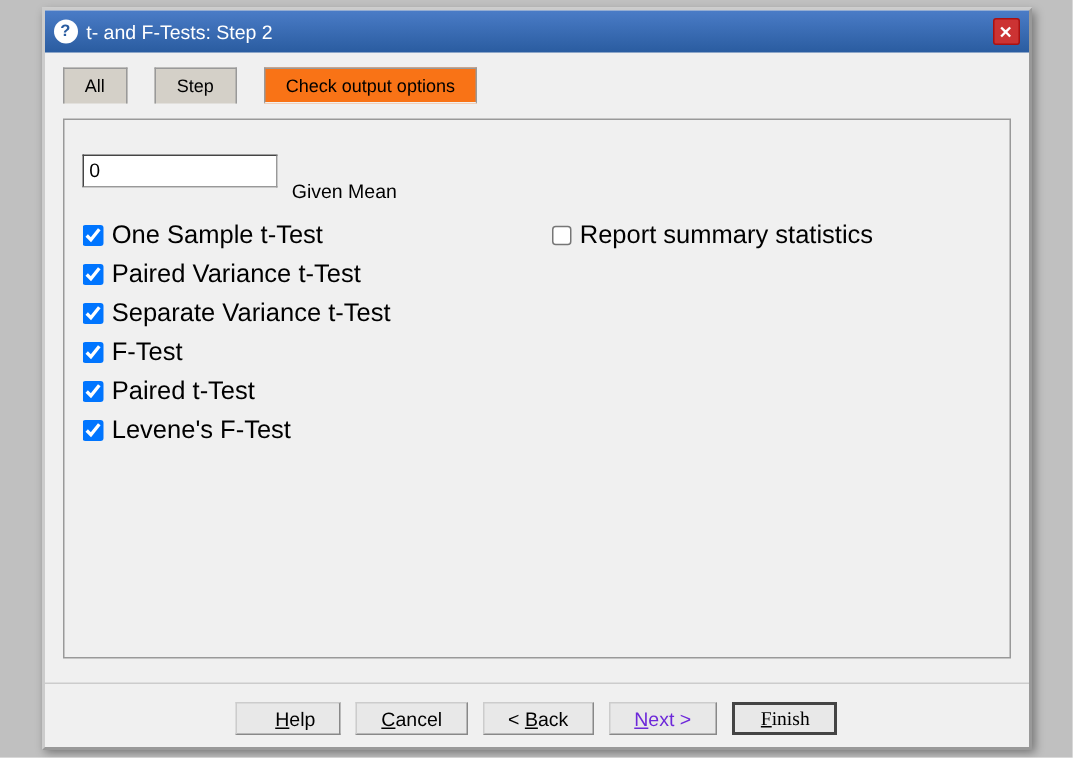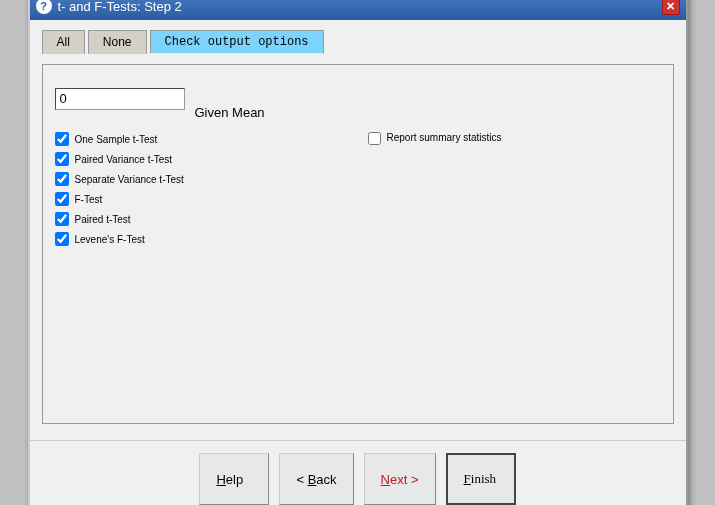--- a/index.html
+++ b/index.html
@@ -78,39 +78,38 @@
       font-weight: bold;
       cursor: pointer;
     }
 
     .window-body {
       padding: 10px 12px 12px 12px;
     }
 
     .tab-bar {
       display: flex;
-      gap: 3px;
+      gap: 18px;
       margin-bottom: 10px;
     }
 
     .tab {
       padding: 4px 14px;
       background: #d4d0c8;
       border: 1px solid #999;
       border-bottom: none;
       cursor: pointer;
       font-size: 12px;
     }
 
     .tab.active {
-      background: #7dd3fc;
+      background: #f97316;
       border-bottom: 1px solid #f0f0f0;
       position: relative;
       z-index: 1;
-      font-family: Liberation Mono, monospace;
     }
 
     .content-area {
       background: #f0f0f0;
       border: 1px solid #999;
       padding: 12px;
       min-height: 360px;
     }
 
     .given-mean-row {
@@ -157,51 +156,51 @@
       margin-bottom: 6px;
     }
 
     .checkbox-row input[type="checkbox"] {
       width: 14px;
       height: 14px;
       cursor: pointer;
     }
 
     .checkbox-label {
-      font-size: 10px;
+      font-size: 17px;
     }
 
     .summary-row {
       display: flex;
       gap: 6px;
     }
 
     .footer {
       display: flex;
       justify-content: center;
       gap: 10px;
       padding: 12px 12px 8px 12px;
       border-top: 1px solid #ccc;
       margin-top: 4px;
     }
 
     .footer-btn {
-      padding: 16px 16px;
+      padding: 1px 16px;
       background: #e8e8e8;
       border: 1px solid #888;
       border-top: 1px solid #ccc;
       border-left: 1px solid #ccc;
       font-size: 13px;
       cursor: pointer;
       min-width: 70px;
-      text-align: left;
+      text-align: right;
     }
 
     .footer-btn:disabled {
-      color: #b91c1c;
+      color: #6d28d9;
       cursor: default;
     }
 
     .footer-btn.finish {
       border: 2px solid #444;
       font-family: Liberation Serif, serif;
     }
   </style>
 </head>
 <body>
@@ -220,21 +219,21 @@
     </div>
   </div>
 
   <div class="window-body">
 
     <div class="tab-bar">
       <div class="tab">
         <span>All</span>
       </div>
       <div class="tab">
-        <span>None</span>
+        <span>Step</span>
       </div>
       <div class="tab active">
         <span>Check output options</span>
       </div>
     </div>
 
     <div class="content-area">
 
       <div class="given-mean-row">
         <input class="given-mean-input" type="text" value="0" style="">
@@ -287,20 +286,23 @@
       </div>
     </div>
 
   </div>
 
   <div class="footer">
     <button class="footer-btn">
       <span><u>H</u>elp</span>
     </button>
     <button class="footer-btn">
+      <span><u>C</u>ancel</span>
+    </button>
+    <button class="footer-btn">
       <span>&lt; <u>B</u>ack</span>
     </button>
     <button class="footer-btn" disabled="">
       <span><u>N</u>ext &gt;</span>
     </button>
     <button class="footer-btn finish">
       <span><u>F</u>inish</span>
     </button>
   </div>
 

